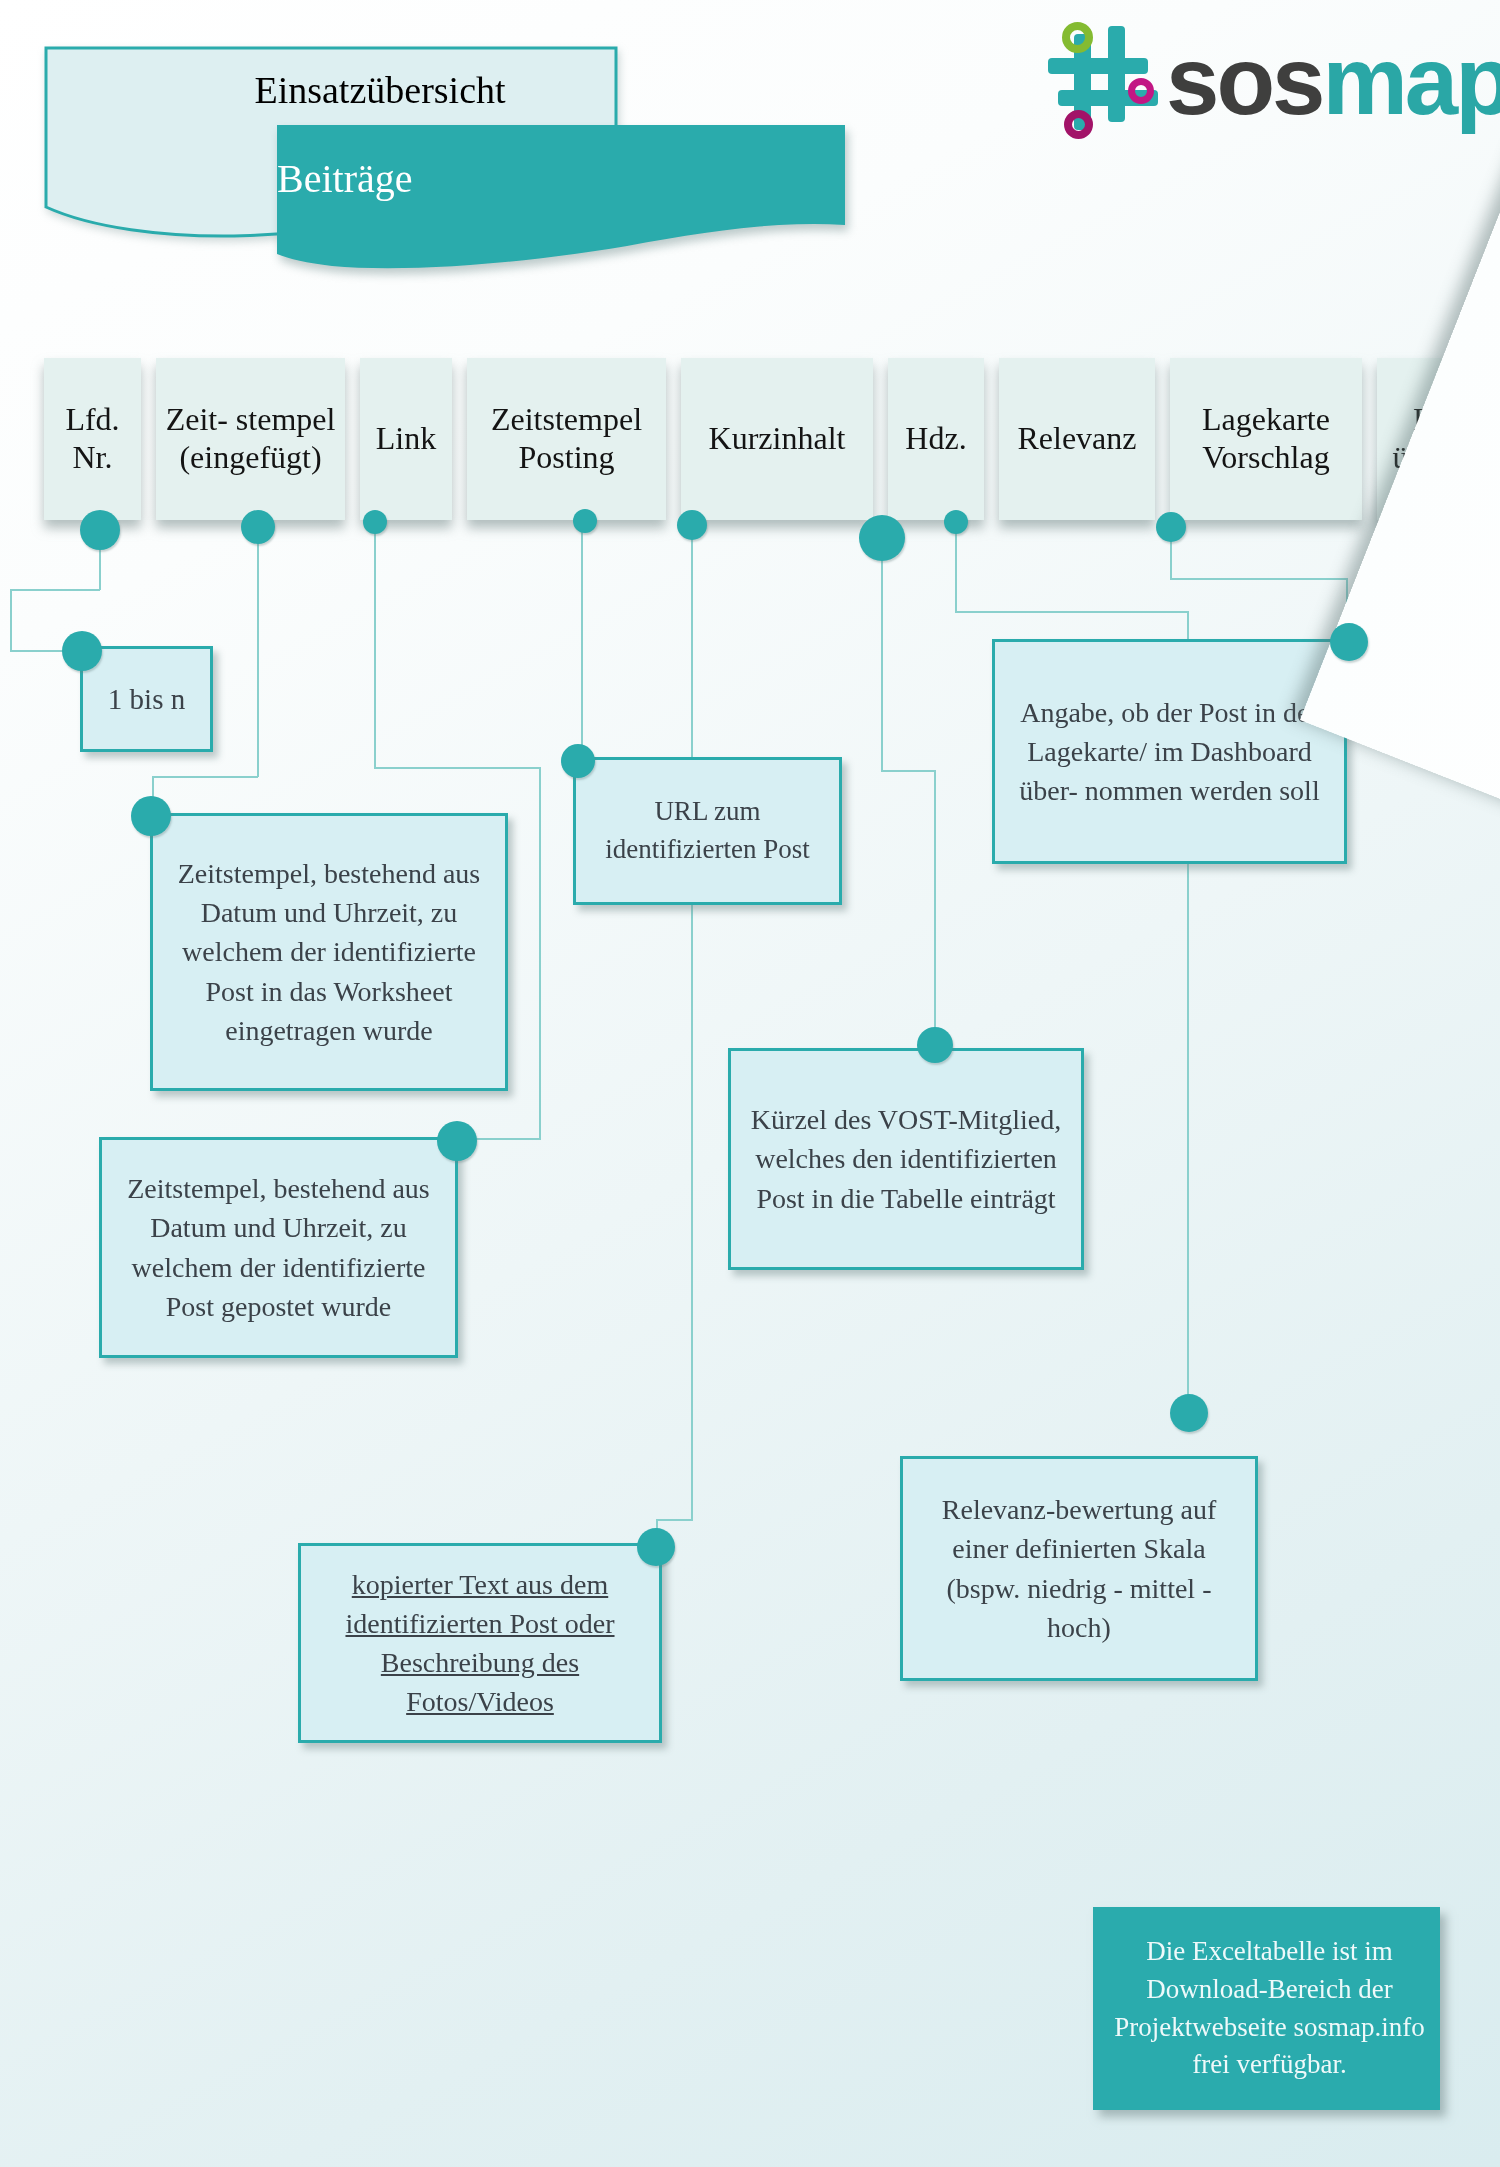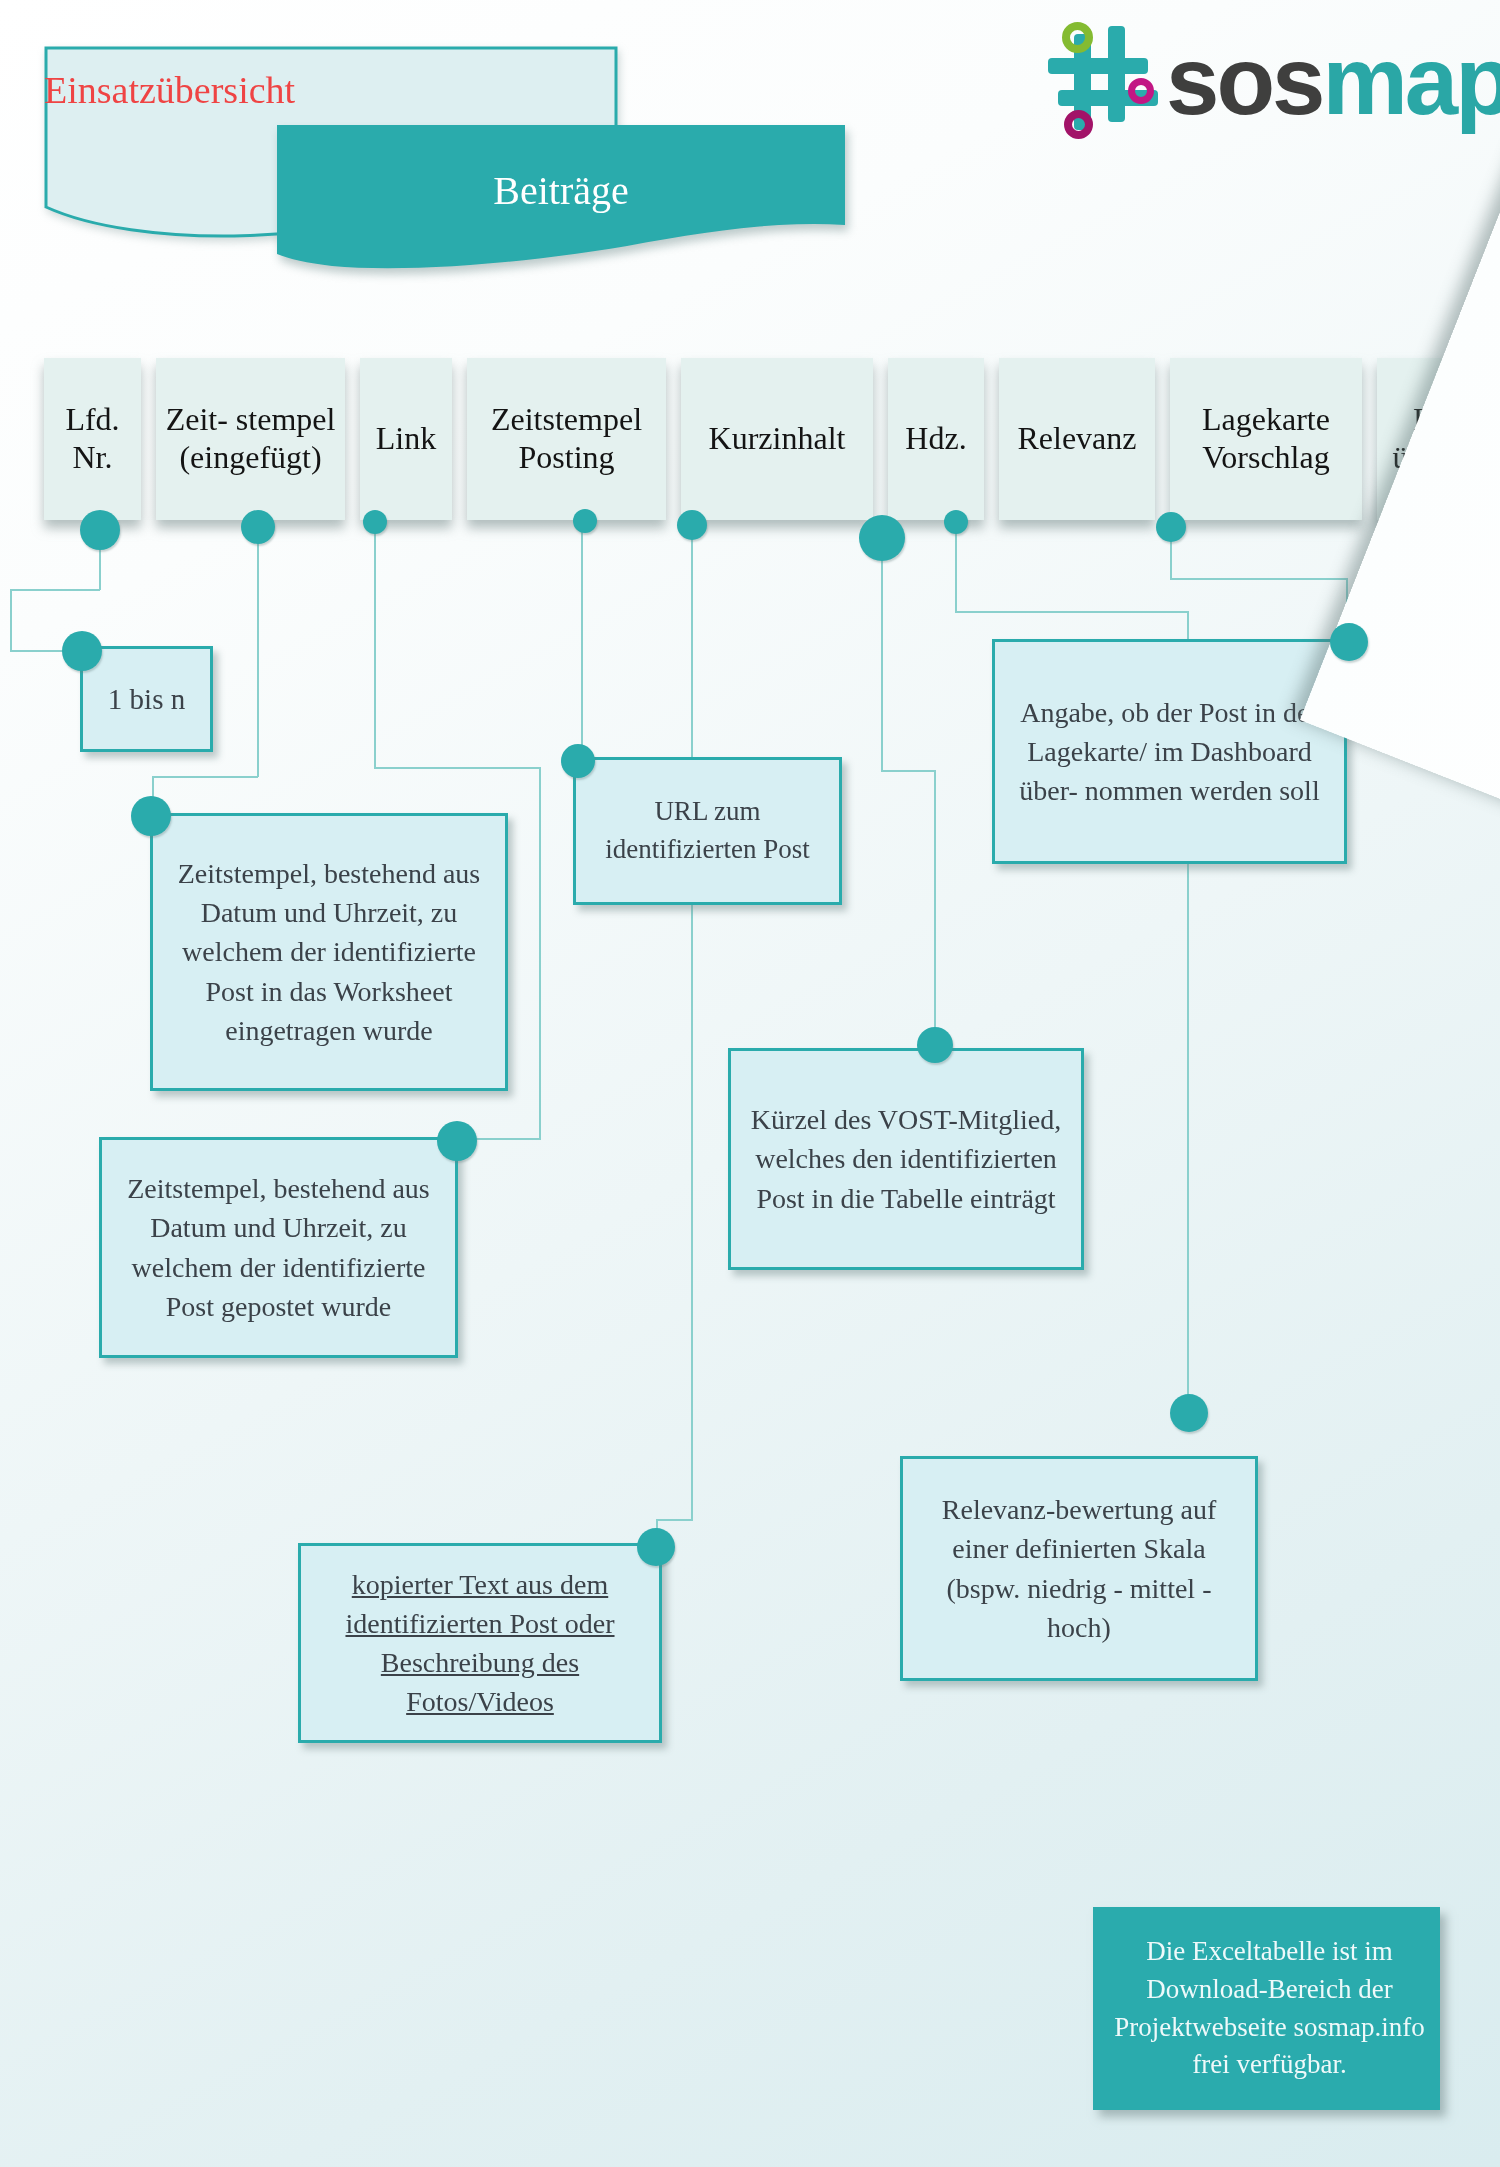--- a/index.html
+++ b/index.html
@@ -2,23 +2,23 @@
 <html><head>
 <meta charset="utf-8">
 <style>
   html,body{margin:0;padding:0;}
   body{width:1500px;height:2167px;position:relative;overflow:hidden;
        background:linear-gradient(152deg,#ffffff 0%,#fbfdfd 22%,#eef6f7 52%,#e2f0f2 78%,#d9ecef 100%);
        font-family:"Liberation Serif","DejaVu Serif",serif;}
   .abs{position:absolute;}
   
   .tab-a{left:44px;top:46px;width:574px;height:192px;z-index:1;filter:drop-shadow(2px 4px 4px rgba(120,145,145,.35));}
-  .tab-a-label{left:44px;top:68px;width:672px;color:#ef4444;font-size:38px;z-index:2;}
+  .tab-a-label{left:44px;top:68px;width:672px;text-align:center;color:#000000;font-size:38px;z-index:2;}
   .tab-b{left:277px;top:125px;width:568px;height:150px;z-index:3;filter:drop-shadow(3px 6px 5px rgba(110,140,140,.45));}
-  .tab-b-label{left:277px;top:155px;width:568px;text-align:center;color:#ffffff;font-size:40px;z-index:4;margin-top:12px;}
+  .tab-b-label{left:277px;top:155px;width:568px;color:#ffffff;font-size:40px;z-index:4;}
   
   .logo{left:1048px;top:18px;width:460px;height:125px;z-index:10;display:flex;align-items:center;}
   .hash{position:relative;width:118px;height:118px;flex:0 0 auto;}
   .hash .bar{position:absolute;background:#2aabac;border-radius:4px;}
   .donut{position:absolute;border-radius:50%;background:transparent;}
   .logo-text{font-family:"Liberation Sans","DejaVu Sans",sans-serif;font-weight:700;font-size:96px;letter-spacing:-3px;line-height:1;}
   .logo-sos{color:#3f3f3e;}
   .logo-map{color:#2aa7a6;}
   
   .header-row{left:44px;top:358px;height:162px;display:flex;gap:15px;z-index:2;

